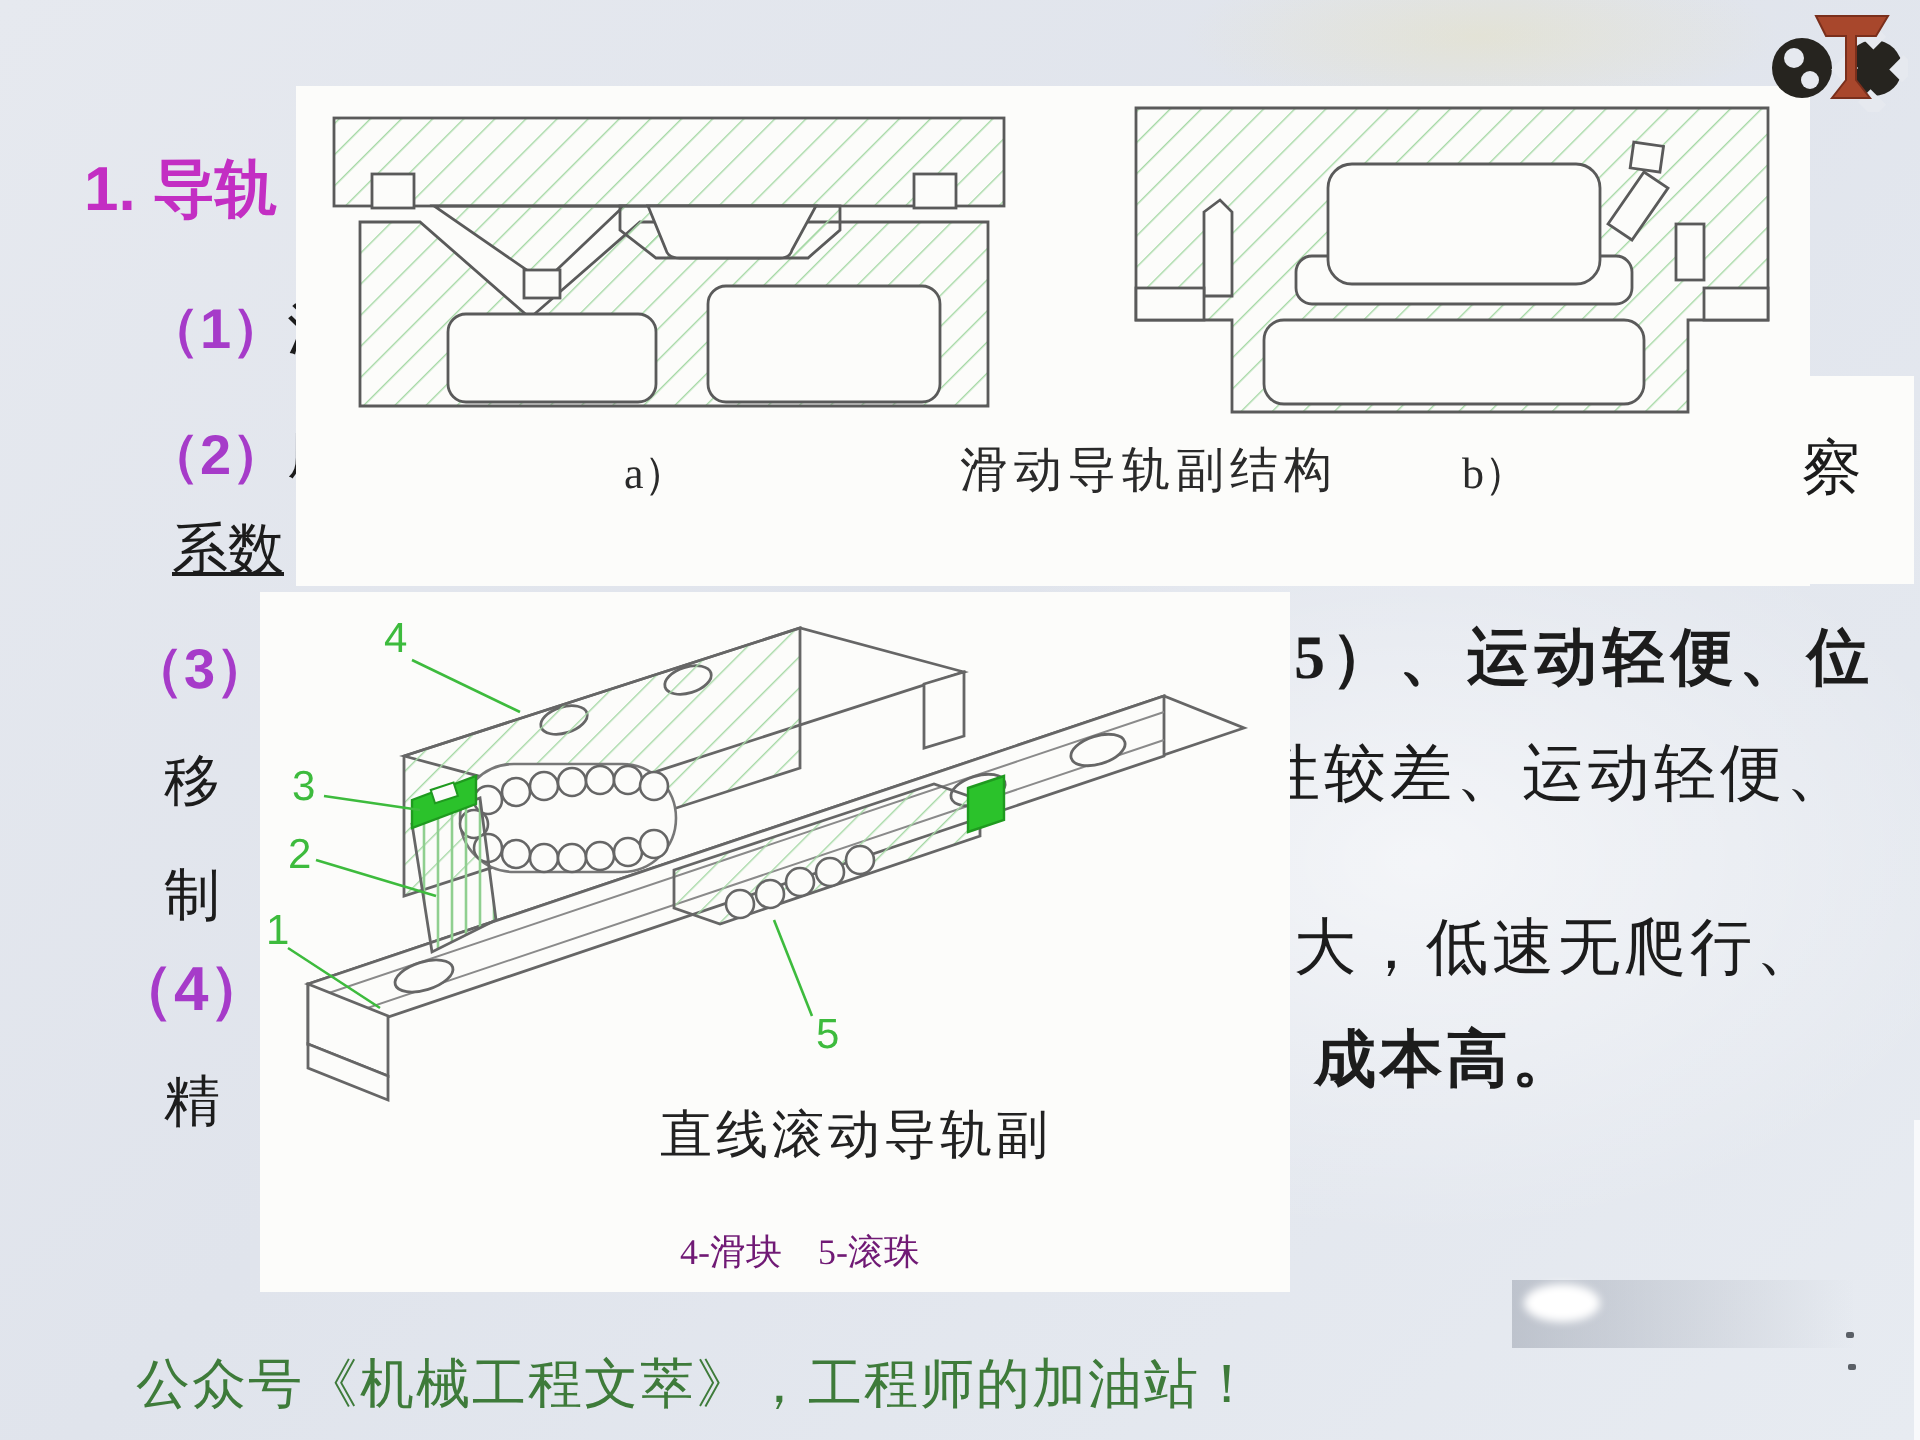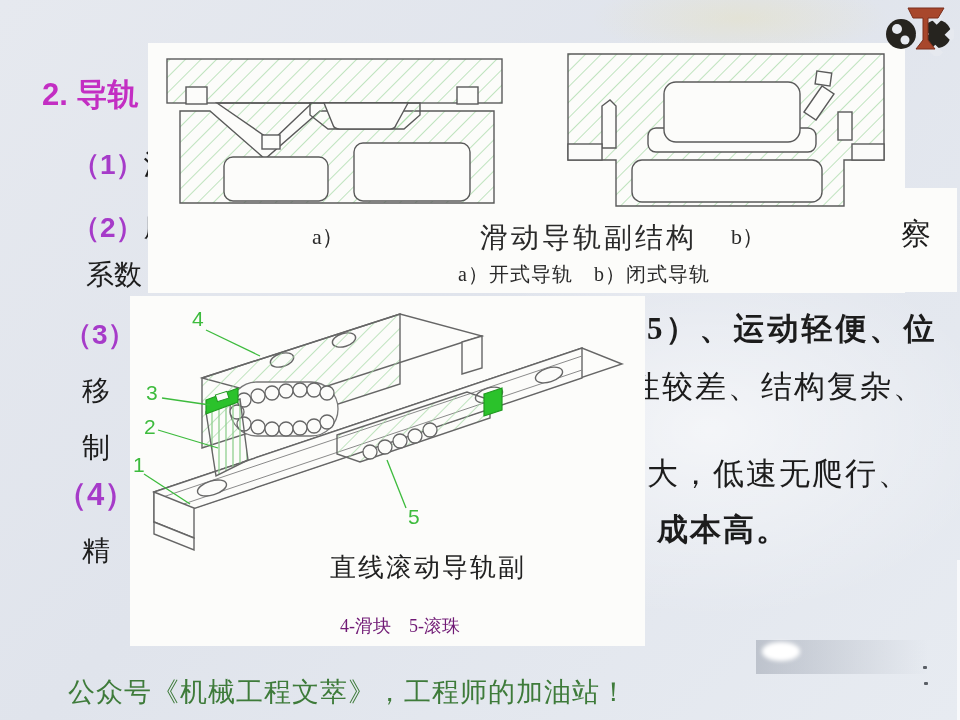--- a/index.html
+++ b/index.html
@@ -21,37 +21,37 @@
   #bottom-panel{left:130px;top:296px;width:515px;height:350px;}
   .heading{
     position:absolute;left:42px;top:74px;width:108px;overflow:hidden;white-space:nowrap;
     font-family:"Liberation Sans","DejaVu Sans",sans-serif;
     font-weight:bold;font-size:31px;color:#c32ec3;
   }
   .lline{position:absolute;white-space:nowrap;overflow:hidden;font-size:28px;color:#1c1c1c;}
   .lline .marker{color:#a63bc9;font-weight:bold;font-family:"Liberation Sans","DejaVu Sans",sans-serif;}
   #ll1{left:72px;top:146px;width:76px;}
   #ll2{left:72px;top:209px;width:76px;}
-  #ll3{left:86px;top:256px;width:62px;}
+  #ll3{left:86px;top:256px;width:62px;text-decoration:underline;}
   #ll4{left:64px;top:316px;width:84px;}
   #ll5{left:82px;top:372px;width:48px;}
   #ll6{left:82px;top:429px;width:48px;}
   #ll7{left:56px;top:474px;width:74px;font-size:31px;}
   #ll8{left:82px;top:532px;width:48px;}
   .rline{position:absolute;white-space:nowrap;font-size:31px;color:#1c1c1c;letter-spacing:2px;}
   #rcha{left:901px;top:214px;font-size:30px;letter-spacing:0;}
   #rl1{left:647px;top:308px;letter-spacing:3px;font-weight:bold;}
   #rl2{left:645px;top:366px;width:300px;overflow:hidden;}
   #rl2 span{display:inline-block;margin-left:-16px;}
   #rl3{left:647px;top:453px;text-align:center;}
   #rl4{left:657px;top:509px;font-weight:bold;}
   .cap{position:absolute;color:#2a2a2a;white-space:nowrap;}
   #cap-a{left:164px;top:179px;font-size:22px;}
   #cap-b{left:583px;top:179px;font-size:22px;}
-  #cap-title{left:332px;top:176px;font-size:28px;letter-spacing:3px;}
+  #cap-title{left:332px;top:176px;font-size:24px;letter-spacing:3px;}
   #cap-legend{left:310px;top:218px;font-size:20px;letter-spacing:1px;}
   #bcap-title{left:200px;top:254px;font-size:26px;letter-spacing:2px;color:#222;text-align:right;}
   #bcap-l1{left:120px;top:290px;font-size:22px;color:#222;}
   #bcap-l2{left:210px;top:318px;font-size:18px;color:#701a75;}
   .svgbox{position:absolute;}
   #svg-a{left:14px;top:8px;}
   #svg-b{left:412px;top:5px;}
   #svg-iso{left:2px;top:4px;}
   .footer{
     position:absolute;left:20px;top:674px;font-size:27px;letter-spacing:1px;
@@ -68,21 +68,21 @@
 </style>
 </head>
 <body>
 
 <div class="slide">
 
   <div class="glow g1"></div>
   <div class="glow g2"></div>
   <div class="glow g3"></div>
 
-  <div class="heading">2. 导轨</div>
+  <div class="heading">1. 导轨</div>
   <div class="lline" id="ll1"><span class="marker">（1）</span><span>滑</span></div>
   <div class="lline" id="ll2"><span class="marker">（2）</span><span>摩</span></div>
   <div class="lline" id="ll3">系数</div>
   <div class="lline" id="ll4"><span class="marker">（3）</span></div>
   <div class="lline" id="ll5">移</div>
   <div class="lline" id="ll6">制</div>
   <div class="lline" id="ll7"><span class="marker">（4）</span></div>
   <div class="lline" id="ll8">精</div>
 
   <div class="panel" id="side-panel"></div>
@@ -118,21 +118,20 @@
       <path d="M42,58 L50,52 L56,58 V100 H42 Z" fill="#fcfcfa" stroke="#5a5a5a" stroke-width="1.4"></path>
       <rect x="8" y="96" width="34" height="16" fill="#fcfcfa" stroke="#5a5a5a" stroke-width="1.4"></rect>
       <path d="M244,64 L262,38 L274,46 L256,72 Z" fill="#fcfcfa" stroke="#5a5a5a" stroke-width="1.4"></path>
       <rect x="256" y="24" width="15" height="13" fill="#fcfcfa" stroke="#5a5a5a" stroke-width="1.4" transform="rotate(8 263 30)"></rect>
       <rect x="278" y="64" width="14" height="28" fill="#fcfcfa" stroke="#5a5a5a" stroke-width="1.4"></rect>
       <rect x="292" y="96" width="32" height="16" fill="#fcfcfa" stroke="#5a5a5a" stroke-width="1.4"></rect>
     </svg>
     <div class="cap" id="cap-a">a）</div>
     <div class="cap" id="cap-b">b）</div>
     <div class="cap" id="cap-title">滑动导轨副结构</div>
-    <div class="cap" id="cap-legend">a）开式导轨　b）闭式导轨</div>
   </div>
 
   <div class="panel" id="bottom-panel">
 
     <svg class="svgbox" id="svg-iso" width="510" height="252" viewBox="0 0 510 252">
 
       <path d="M22,192 L450,48 L490,64 L62,208 Z" fill="#fcfcfa" stroke="#666" stroke-width="1.4"></path>
       <path d="M22,192 L450,48 L450,78 L22,222 Z" fill="#fcfcfa" stroke="#666" stroke-width="1.4"></path>
       <path d="M22,200 L450,56 M22,214 L450,70" fill="none" stroke="#8a8a8a" stroke-width="1"></path>
       <path d="M22,192 L62,208 L62,238 L22,222 Z" fill="#fcfcfa" stroke="#666" stroke-width="1.4"></path>
@@ -191,21 +190,21 @@
         <text x="1" y="172">1</text>
         <text x="276" y="224">5</text>
       </g>
     </svg>
     <div class="cap" id="bcap-title">直线滚动导轨副</div>
     <div class="cap" id="bcap-l2">4-滑块　5-滚珠</div>
   </div>
 
   <div class="rline" id="rcha">察</div>
   <div class="rline" id="rl1">5）、运动轻便、位</div>
-  <div class="rline" id="rl2"><span>性较差、结构复杂、</span></div>
+  <div class="rline" id="rl2"><span>性较差、运动轻便、</span></div>
   <div class="rline" id="rl3">大，低速无爬行、</div>
   <div class="rline" id="rl4">成本高。</div>
 
   <div class="footer">公众号《机械工程文萃》，工程师的加油站！</div>
 
   <svg id="logo" width="70" height="52" viewBox="0 0 70 52">
     <circle cx="17" cy="30" r="15" fill="#26241f"></circle>
     <circle cx="13" cy="25" r="5" fill="#e6e9ef"></circle>
     <circle cx="21" cy="36" r="4.5" fill="#e6e9ef"></circle>
     <g>

